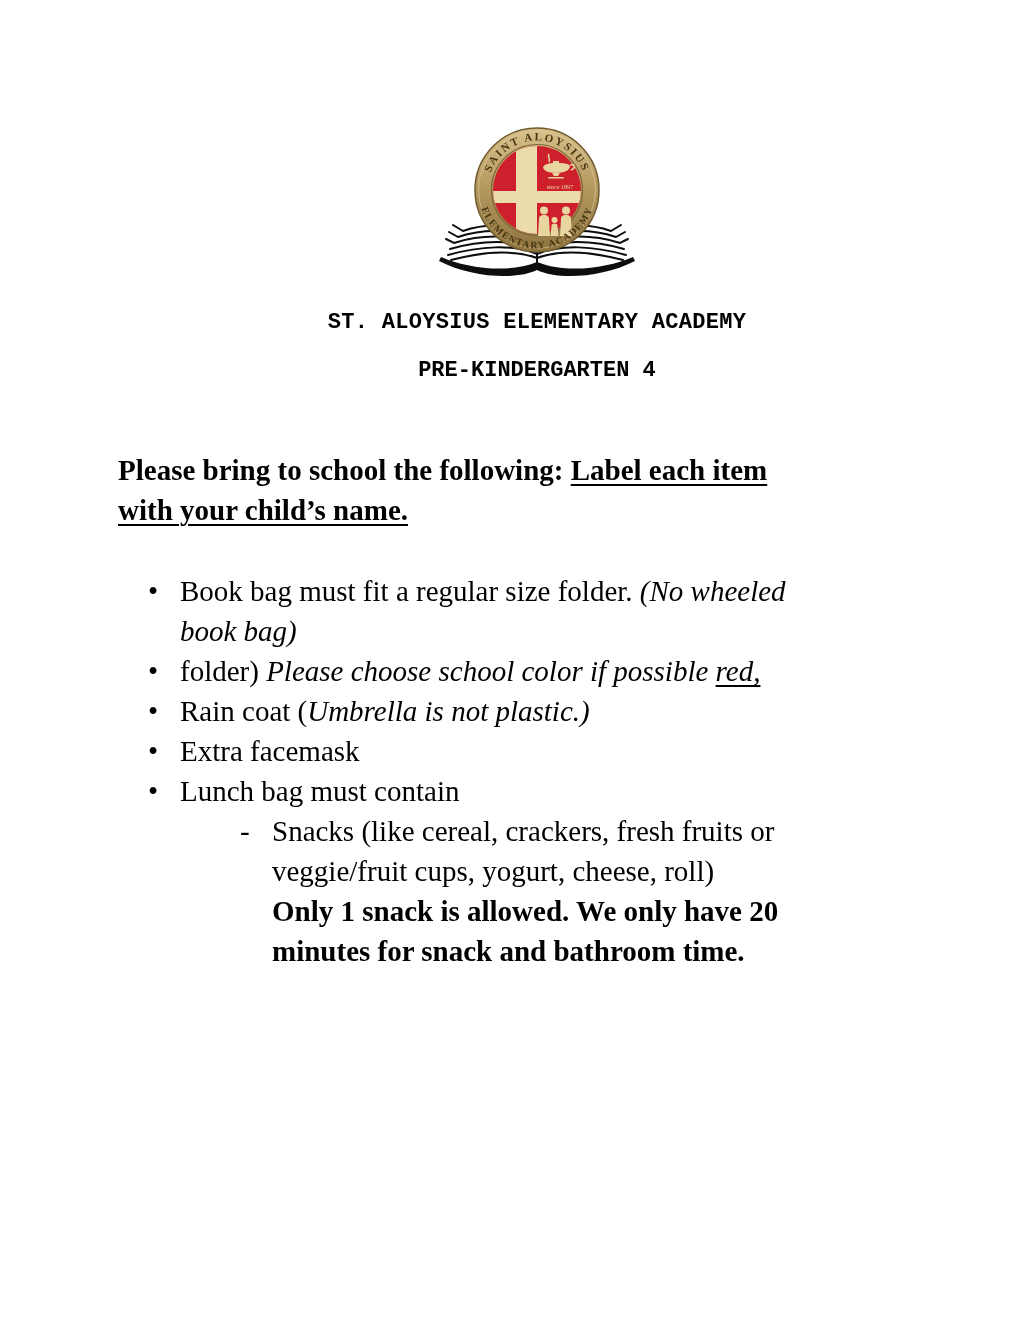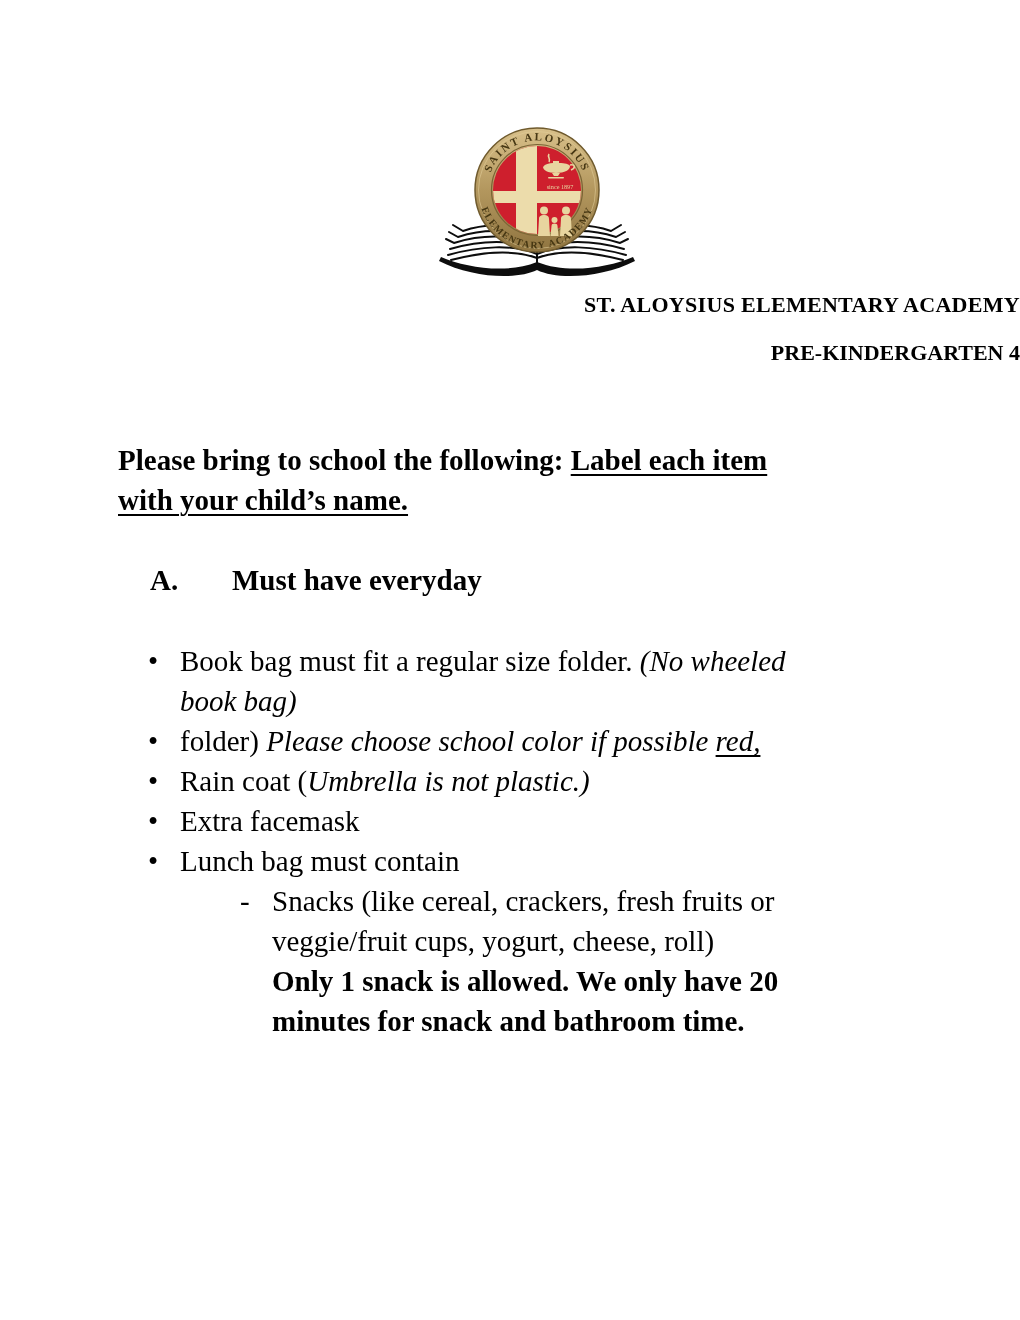--- a/index.html
+++ b/index.html
@@ -3,27 +3,27 @@
 <meta charset="utf-8">
 <style>
   html,body { margin:0; padding:0; background:#ffffff; }
   .page {
     position:relative; width:1020px; height:1320px; background:#ffffff;
     overflow:hidden; color:#000; font-family:"Liberation Serif", serif;
   }
   
   .logo-wrap { position:absolute; left:437px; top:110px; width:200px; height:172px; }
   
-  .header { position:absolute; left:54px; top:292px; width:966px; text-align:right;
-            font-family:Liberation Serif, serif; }
+  .header { position:absolute; left:54px; top:310px; width:966px; text-align:center;
+            font-family:Liberation Mono, monospace; }
   .school-name { font-size:22px; line-height:26px; font-weight:bold; letter-spacing:0.3px; }
   .address     { font-size:17px; line-height:22px; margin-top:4px; }
   .grade       { font-size:22px; line-height:26px; font-weight:bold; margin-top:22px; }
   
-  .doc-body { position:absolute; left:118px; top:440px; width:790px;
+  .doc-body { position:absolute; left:118px; top:450px; width:790px;
               font-size:29px; line-height:40px; }
   .line { white-space:pre; }
   .seg-b { font-weight:bold; }
   .seg-i { font-style:italic; }
   .seg-u { text-decoration:underline; text-decoration-thickness:2px; text-underline-offset:4px; }
   .section { margin-top:40px; padding-left:32px; font-weight:bold; }
   .section-label { display:inline-block; width:82px; }
   .bullets { margin-top:41px; }
   .bullet-item { position:relative; padding-left:62px; }
   .bullet-marker { position:absolute; left:30px; top:0; }
@@ -112,23 +112,20 @@
     <div class="grade">PRE-KINDERGARTEN 4</div>
   </div>
 
   <div class="doc-body">
 
     <div class="intro">
         <div class="line"><span class="seg-b">Please bring to school the following: </span><span class="seg-b seg-u">Label each item</span></div>
         <div class="line"><span class="seg-b seg-u">with your child’s name.</span></div>
       </div>
 
-    <div class="section">
-      <span class="section-label">A.</span><span>Must have everyday</span>
-    </div>
 
     <div class="bullets">
       <div class="bullet-item">
         <span class="bullet-marker">•</span>
         <div>
             <div class="line"><span>Book bag must fit a regular size folder. </span><span class="seg-i">(No wheeled</span></div>
             <div class="line"><span class="seg-i">book bag)</span></div>
           </div>
       </div>
       <div class="bullet-item">

